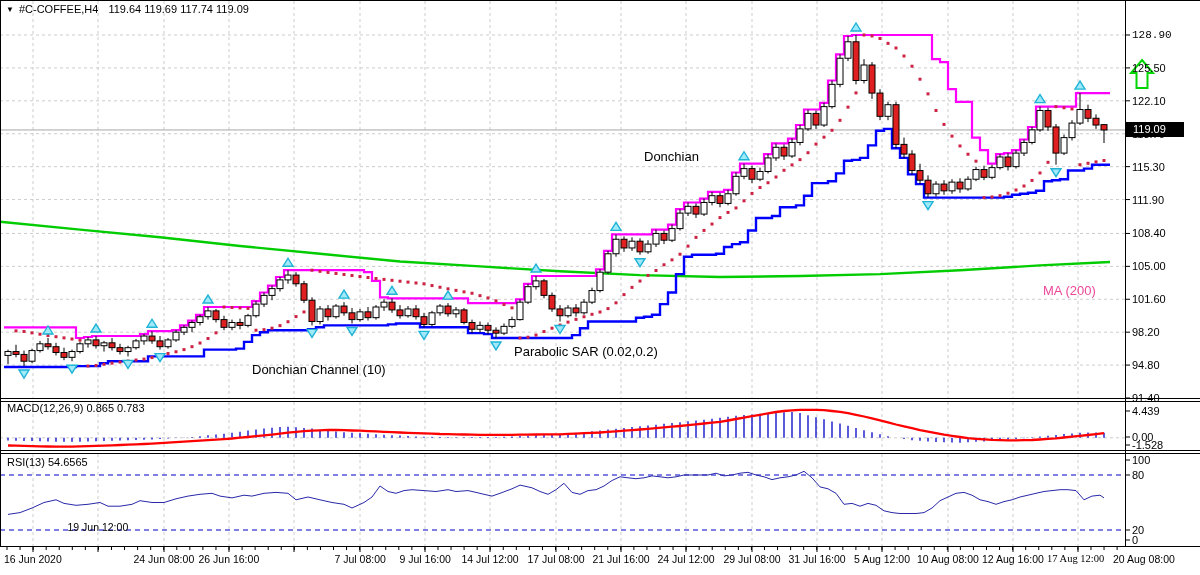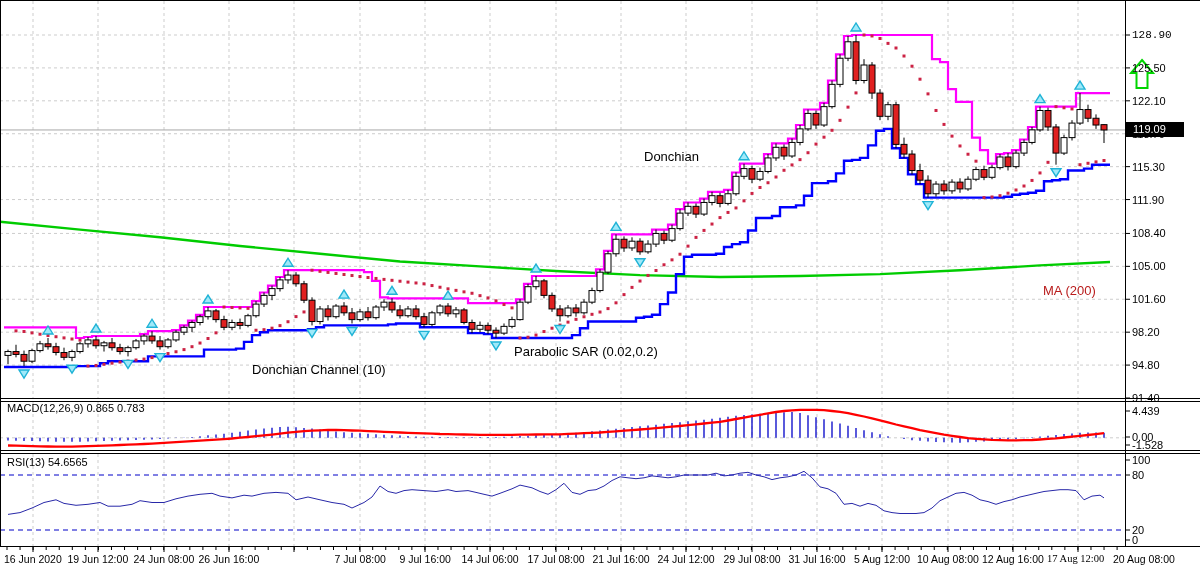--- a/index.html
+++ b/index.html
@@ -795,25 +795,28 @@
       <line x1="621" y1="547" x2="621" y2="552" stroke="#000000" stroke-width="1"></line>
       <line x1="686" y1="547" x2="686" y2="552" stroke="#000000" stroke-width="1"></line>
       <line x1="752" y1="547" x2="752" y2="552" stroke="#000000" stroke-width="1"></line>
       <line x1="817" y1="547" x2="817" y2="552" stroke="#000000" stroke-width="1"></line>
       <line x1="882" y1="547" x2="882" y2="552" stroke="#000000" stroke-width="1"></line>
       <line x1="948" y1="547" x2="948" y2="552" stroke="#000000" stroke-width="1"></line>
       <line x1="1013" y1="547" x2="1013" y2="552" stroke="#000000" stroke-width="1"></line>
       <line x1="1078" y1="547" x2="1078" y2="552" stroke="#000000" stroke-width="1"></line>
     </svg>
 
+  <div class="abs" id="title">
+    <span class="tri">▼</span><span class="sym">#C-COFFEE,H4</span><span>119.64 119.69 117.74 119.09</span>
+  </div>
 
   <div class="abs ann" id="ann-fractals" style="left: 644px; top: 149px; color: rgb(0, 0, 0);">Donchian</div>
   <div class="abs ann" id="ann-psar" style="left: 514px; top: 344px; color: rgb(0, 0, 0);">Parabolic SAR (0.02,0.2)</div>
   <div class="abs ann" id="ann-donchian" style="left: 252px; top: 362px; color: rgb(0, 0, 0);">Donchian Channel (10)</div>
-  <div class="abs ann" id="ann-ma" style="left: 1043px; top: 283px; color: #b91c1c;">MA (200)</div>
+  <div class="abs ann" id="ann-ma" style="left: 1043px; top: 283px; color: #ec4899;">MA (200)</div>
 
   <div class="abs panel-label" style="left:7px;top:402px;">MACD(12,26,9) 0.865 0.783</div>
   <div class="abs panel-label" style="left:7px;top:456px;">RSI(13) 54.6565</div>
 
   <div id="price-axis">
       <div class="abs axis-label" style="left: 1132px; top: 29px; font-family: Liberation Mono, monospace;">128.90</div>
       <div class="abs axis-label" style="left: 1132px; top: 61.912px;">125.50</div>
       <div class="abs axis-label" style="left: 1132px; top: 94.824px;">122.10</div>
       <div class="abs axis-label" style="left: 1132px; top: 127.736px;">118.70</div>
       <div class="abs axis-label" style="left: 1132px; top: 160.648px;">115.30</div>
@@ -831,27 +834,27 @@
       <div class="abs axis-label" style="left: 1132px; top: 439px;">-1.528</div>
     </div>
   <div id="rsi-axis">
       <div class="abs axis-label" style="left: 1132px; top: 454px;">100</div>
       <div class="abs axis-label" style="left: 1132px; top: 469px;">80</div>
       <div class="abs axis-label" style="left: 1132px; top: 524px;">20</div>
       <div class="abs axis-label" style="left: 1132px; top: 534px;">0</div>
     </div>
   <div id="time-axis">
       <div class="abs time-label" style="top: 553px; left: 4px;">16 Jun 2020</div>
-      <div class="abs time-label" style="top: 553px; left: 67.5px; text-align: right;">19 Jun 12:00</div>
+      <div class="abs time-label" style="top: 521px; left: 67.5px; text-align: right;">19 Jun 12:00</div>
       <div class="abs time-label" style="top: 553px; left: 133.5px;">24 Jun 08:00</div>
       <div class="abs time-label" style="top: 553px; left: 198.5px;">26 Jun 16:00</div>
       <div class="abs time-label" style="top: 575px; left: 268.5px;">1 Jul 12:00</div>
       <div class="abs time-label" style="top: 553px; left: 334.5px;">7 Jul 08:00</div>
       <div class="abs time-label" style="top: 553px; left: 399.5px;">9 Jul 16:00</div>
-      <div class="abs time-label" style="top: 553px; left: 461.5px;">14 Jul 06:00</div>
+      <div class="abs time-label" style="top: 553px; left: 461.5px;">14 Jul 12:00</div>
       <div class="abs time-label" style="top: 553px; left: 527.5px;">17 Jul 08:00</div>
       <div class="abs time-label" style="top: 553px; left: 592.5px;">21 Jul 16:00</div>
       <div class="abs time-label" style="top: 553px; left: 657.5px;">24 Jul 12:00</div>
       <div class="abs time-label" style="top: 553px; left: 723.5px;">29 Jul 08:00</div>
       <div class="abs time-label" style="top: 553px; left: 788.5px;">31 Jul 16:00</div>
       <div class="abs time-label" style="top: 553px; left: 854px;">5 Aug 12:00</div>
       <div class="abs time-label" style="top: 553px; left: 917px;">10 Aug 08:00</div>
       <div class="abs time-label" style="top: 553px; left: 982px;">12 Aug 16:00</div>
       <div class="abs time-label" style="top: 553px; left: 1047px; font-family: Liberation Serif, serif;">17 Aug 12:00</div>
       <div class="abs time-label" style="top: 553px; left: 1113px;">20 Aug 08:00</div>

